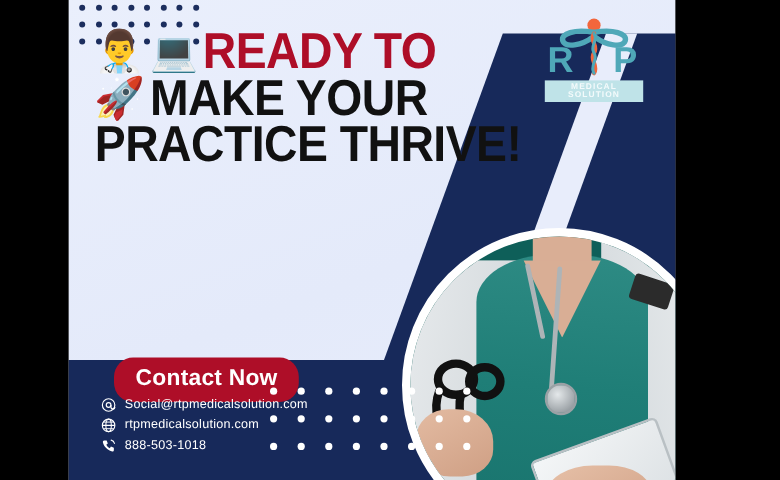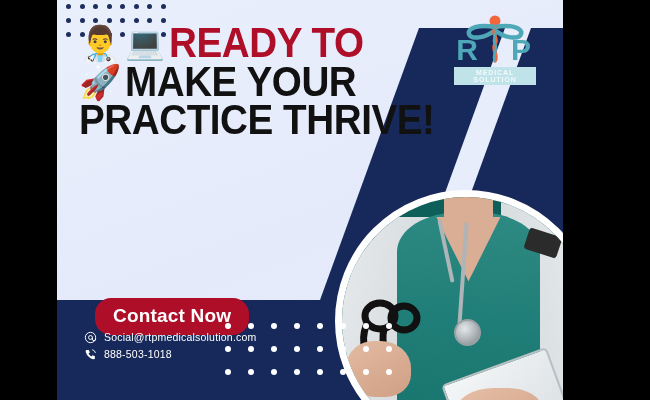--- a/index.html
+++ b/index.html
@@ -414,20 +414,32 @@
             <circle cx="8" cy="8" r="6.4" fill="none" stroke="#fff" stroke-width="1.2"></circle>
             <circle cx="8" cy="8" r="2.4" fill="none" stroke="#fff" stroke-width="1.2"></circle>
             <path d="M10.4 8 v2 a2 2 0 0 0 4 0" fill="none" stroke="#fff" stroke-width="1.2"></path>
           </svg>
         </span>
         <span>Social@rtpmedicalsolution.com</span>
       </div>
       <div class="contact-row">
         <span class="c-ico">
           <svg width="13" height="13" viewBox="0 0 16 16">
+            <circle cx="8" cy="8" r="6.4" fill="none" stroke="#fff" stroke-width="1.2"></circle>
+            <ellipse cx="8" cy="8" rx="2.8" ry="6.4" fill="none" stroke="#fff" stroke-width="1.1"></ellipse>
+            <line x1="1.6" y1="8" x2="14.4" y2="8" stroke="#fff" stroke-width="1.1"></line>
+            <line x1="2.8" y1="4.6" x2="13.2" y2="4.6" stroke="#fff" stroke-width="1"></line>
+            <line x1="2.8" y1="11.4" x2="13.2" y2="11.4" stroke="#fff" stroke-width="1"></line>
+          </svg>
+        </span>
+        <span>rtpmedicalsolution.com</span>
+      </div>
+      <div class="contact-row">
+        <span class="c-ico">
+          <svg width="13" height="13" viewBox="0 0 16 16">
             <path d="M3.4 2.6 h2.6 l1.2 3 -1.6 1.2 a7.6 7.6 0 0 0 3.6 3.6 l1.2 -1.6 3 1.2 v2.6 a1.4 1.4 0 0 1 -1.6 1.3 C7.6 13.4 2.6 8.4 2.1 4.2 A1.4 1.4 0 0 1 3.4 2.6 z" fill="#fff"></path>
             <path d="M10.6 2.2 a4.4 4.4 0 0 1 3.4 3.4" fill="none" stroke="#fff" stroke-width="1.1" stroke-linecap="round"></path>
           </svg>
         </span>
         <span>888-503-1018</span>
       </div>
     </div>
 
   </div>
 

